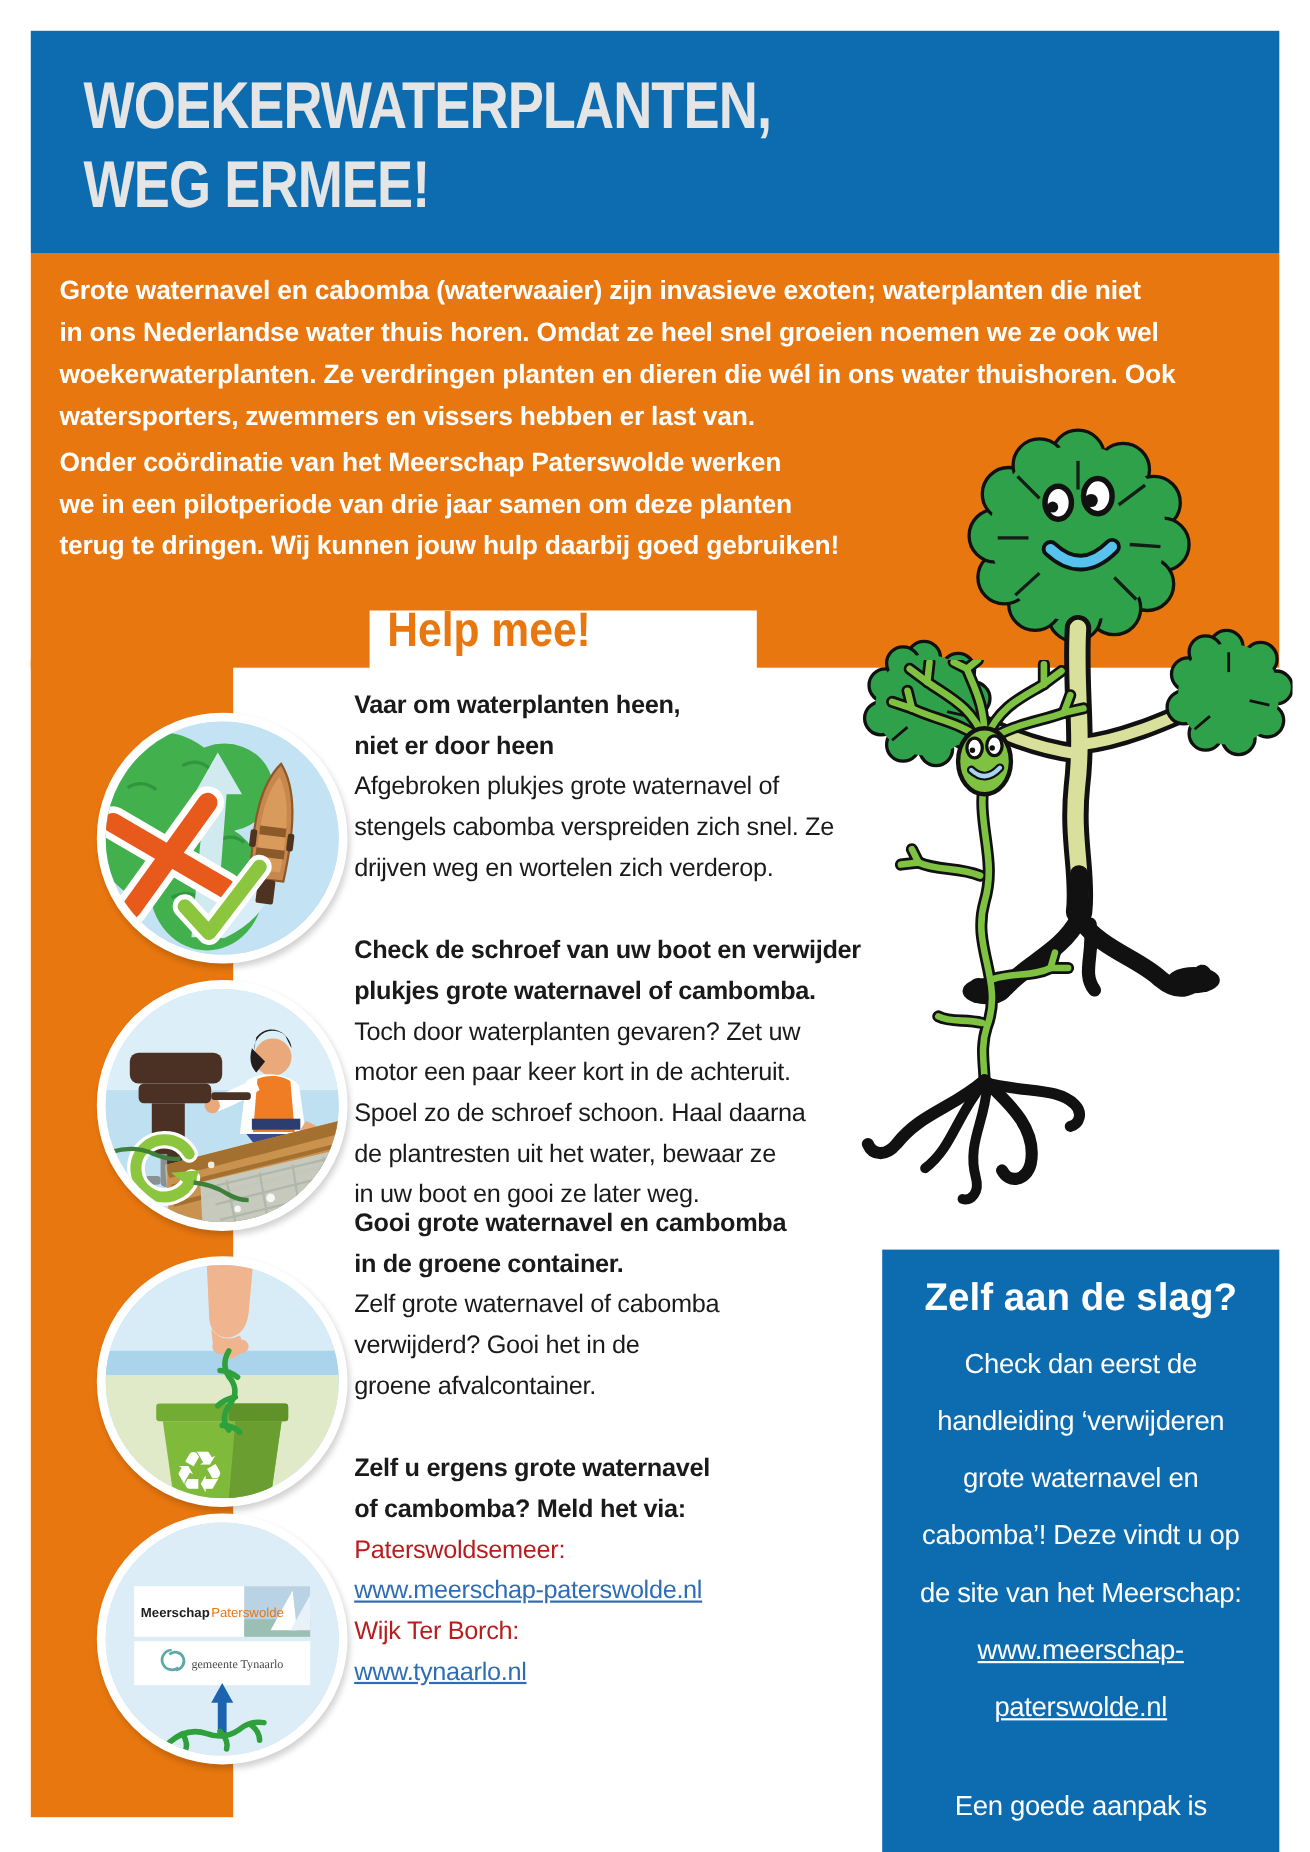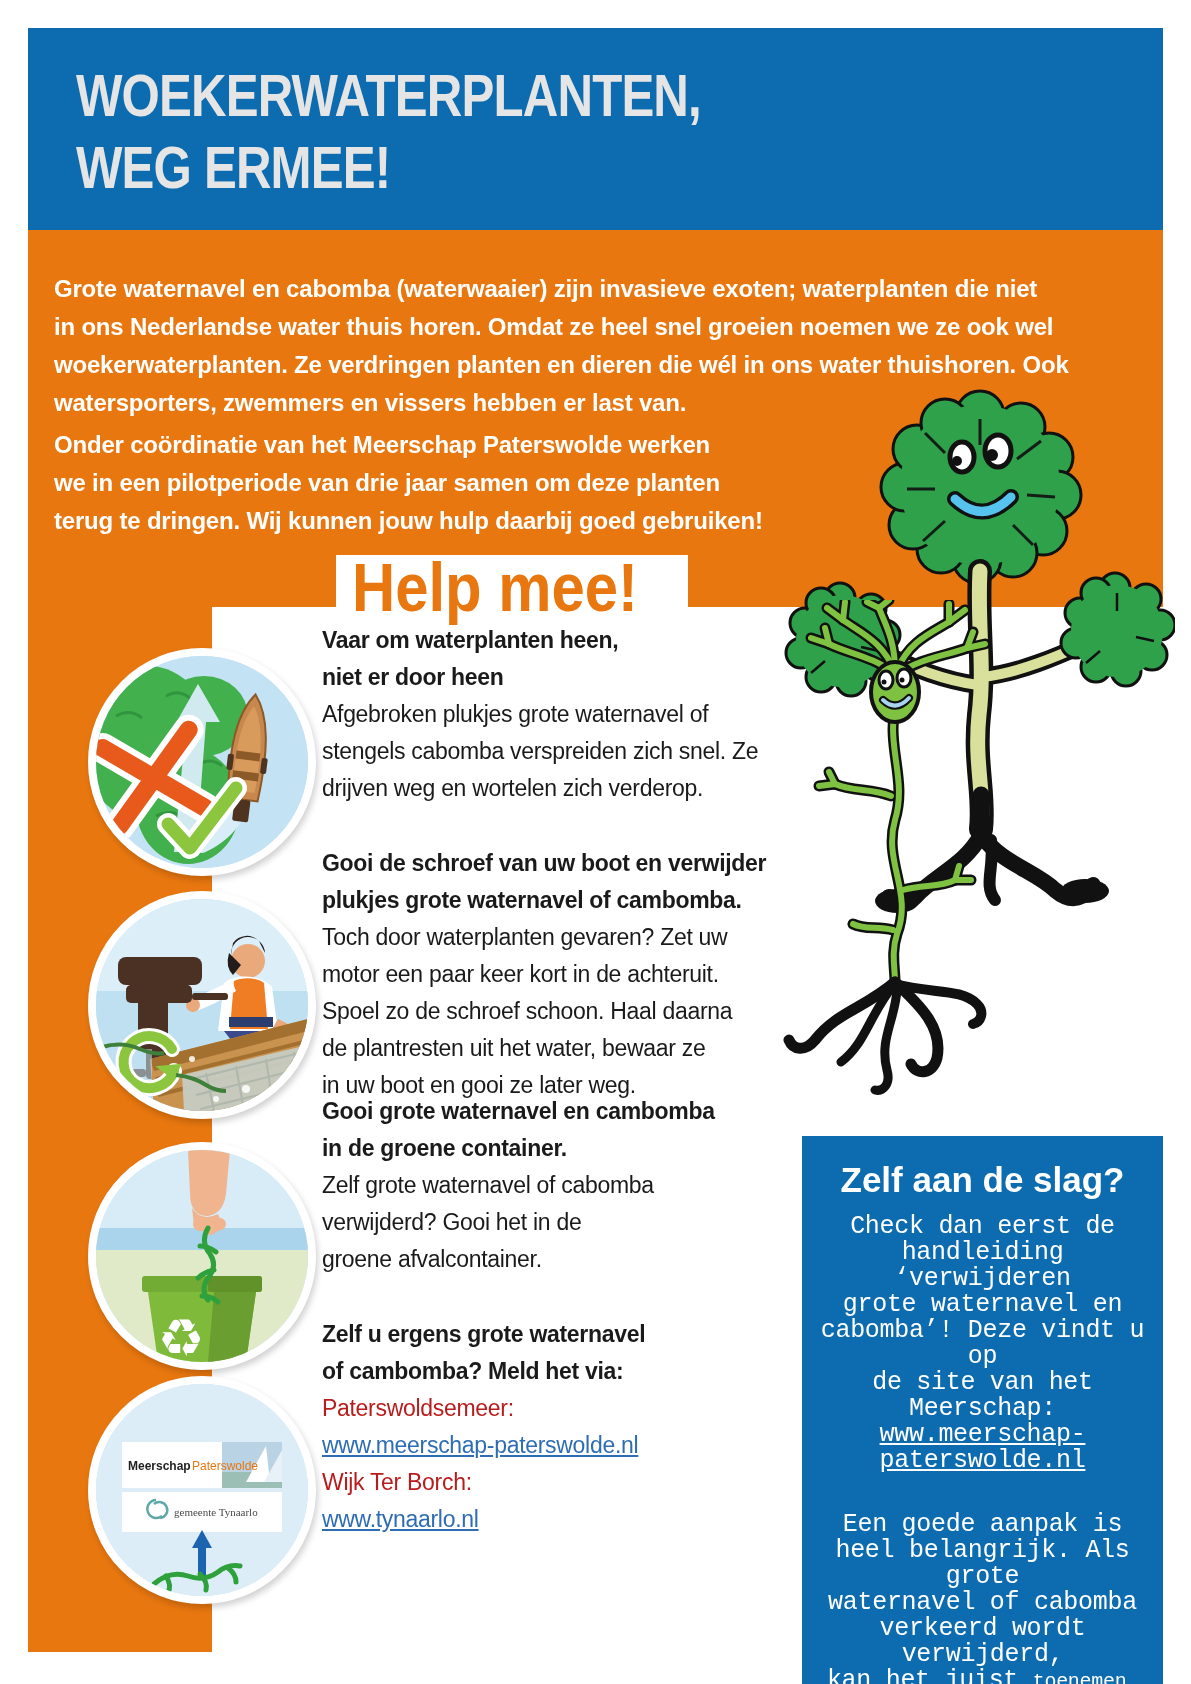--- a/index.html
+++ b/index.html
@@ -9,39 +9,39 @@
   .prewrap{white-space:pre-line;}
   
   .header{left:28px;top:28px;width:1135px;height:202px;background:#0D6BB0;z-index:1;}
   .header .title{position:absolute;left:48px;top:32px;color:#e5e5e5;font-weight:bold;
         font-size:60px;line-height:72px;letter-spacing:-1px;}
   .condensed{display:inline-block;transform:scaleX(0.82);transform-origin:0 50%;white-space:nowrap;}
   
   .orange-top{left:28px;top:230px;width:1135px;height:377px;background:#E8770F;z-index:0;}
   .orange-col{left:28px;top:600px;width:184px;height:1052px;background:#E8770F;z-index:0;}
   .help-notch{left:336px;top:555px;width:352px;height:60px;background:#ffffff;z-index:1;}
-  .intro{color:#ffffff;font-weight:bold;font-size:24px;line-height:38px;letter-spacing:-0.2px;z-index:2;margin-top:24px;}
+  .intro{color:#ffffff;font-weight:bold;font-size:24px;line-height:38px;letter-spacing:-0.2px;z-index:2;}
   .intro-1{left:54px;top:246px;width:1080px;}
   .intro-2{left:54px;top:402px;width:760px;}
-  .help-heading{left:352px;top:548px;color:#E8770F;font-weight:bold;font-size:68px;z-index:2;}
+  .help-heading{left:352px;top:548px;color:#E8770F;font-weight:bold;font-size:44px;z-index:2;}
   
   .circle{position:absolute;left:88px;width:212px;height:212px;border:8px solid #ffffff;
           border-radius:50%;overflow:hidden;box-shadow:2px 4px 6px rgba(0,0,0,0.18);z-index:3;background:#C3E2F4;}
   .circle svg{display:block;}
   
   .tip{position:absolute;left:322px;width:470px;color:#1a1a1a;font-size:23px;line-height:37px;
        letter-spacing:-0.3px;z-index:2;}
   .tip .tip-heading{font-weight:bold;}
   .tip a{color:#2E6DB4;text-decoration:underline;}
   .tip .plain{color:#b91c1c;}
   
   .bluebox{left:802px;top:1099px;width:361px;height:556px;background:#0D6BB0;color:#ffffff;
            text-align:center;z-index:2;box-sizing:border-box;padding:18px 16px;margin-top:37px;}
   .bluebox .bb-heading{font-size:35px;font-weight:bold;margin:6px 0 14px 0;}
-  .bluebox .bb-text{font-size:25px;line-height:26px;letter-spacing:-0.3px;font-family:Liberation Mono, monospace;}
+  .bluebox .bb-text{font-size:25px;line-height:52px;letter-spacing:-0.3px;}
   .bluebox a{color:#ffffff;text-decoration:underline;text-align:right;}
   .bluebox .small{font-size:20px;}
   .gap{height:38px;}
   .plant{z-index:1;}
 </style>
 </head>
 <body>
 
 <div class="page">
 
@@ -406,21 +406,21 @@
 
   <div class="tip" style="top:622px;">
     <div class="tip-heading prewrap">Vaar om waterplanten heen,
 niet er door heen</div>
     <div class="prewrap">Afgebroken plukjes grote waternavel of
 stengels cabomba verspreiden zich snel. Ze
 drijven weg en wortelen zich verderop.</div>
   </div>
 
   <div class="tip" style="top:845px;">
-    <div class="tip-heading prewrap">Gooi de schroef van uw boot en verwijder
+    <div class="tip-heading prewrap">Check de schroef van uw boot en verwijder
 plukjes grote waternavel of cambomba.</div>
     <div class="prewrap">Toch door waterplanten gevaren? Zet uw
 motor een paar keer kort in de achteruit.
 Spoel zo de schroef schoon. Haal daarna
 de plantresten uit het water, bewaar ze
 in uw boot en gooi ze later weg.</div>
   </div>
 
   <div class="tip" style="top:1093px;">
     <div class="tip-heading prewrap">Gooi grote waternavel en cambomba

